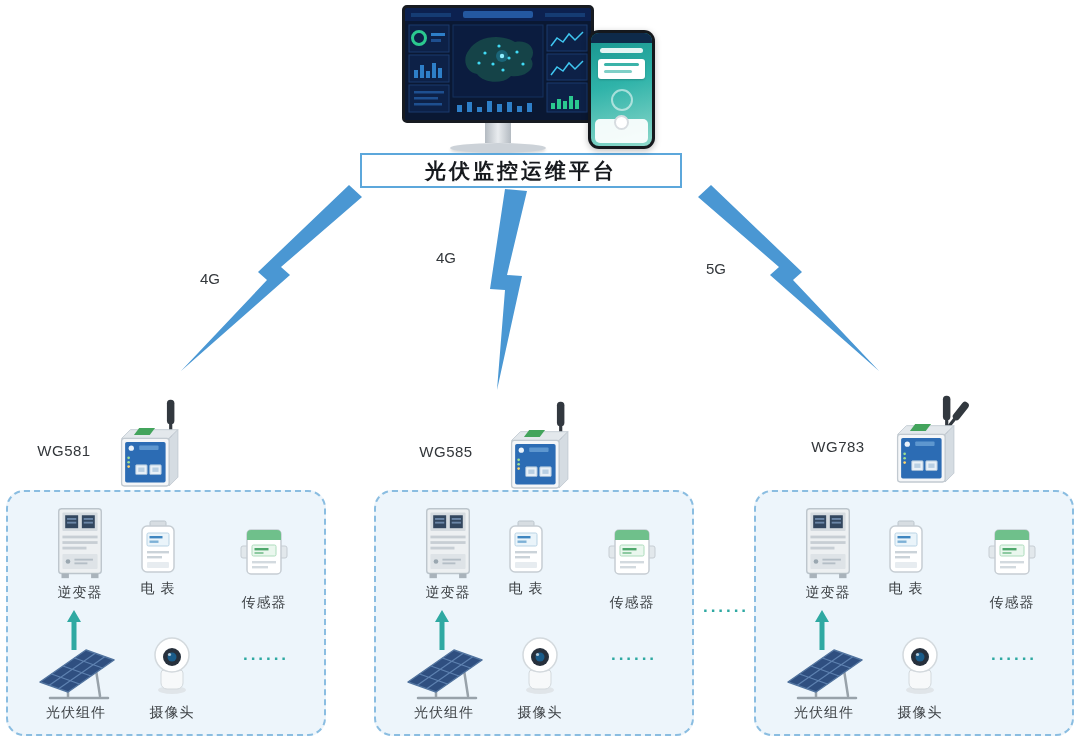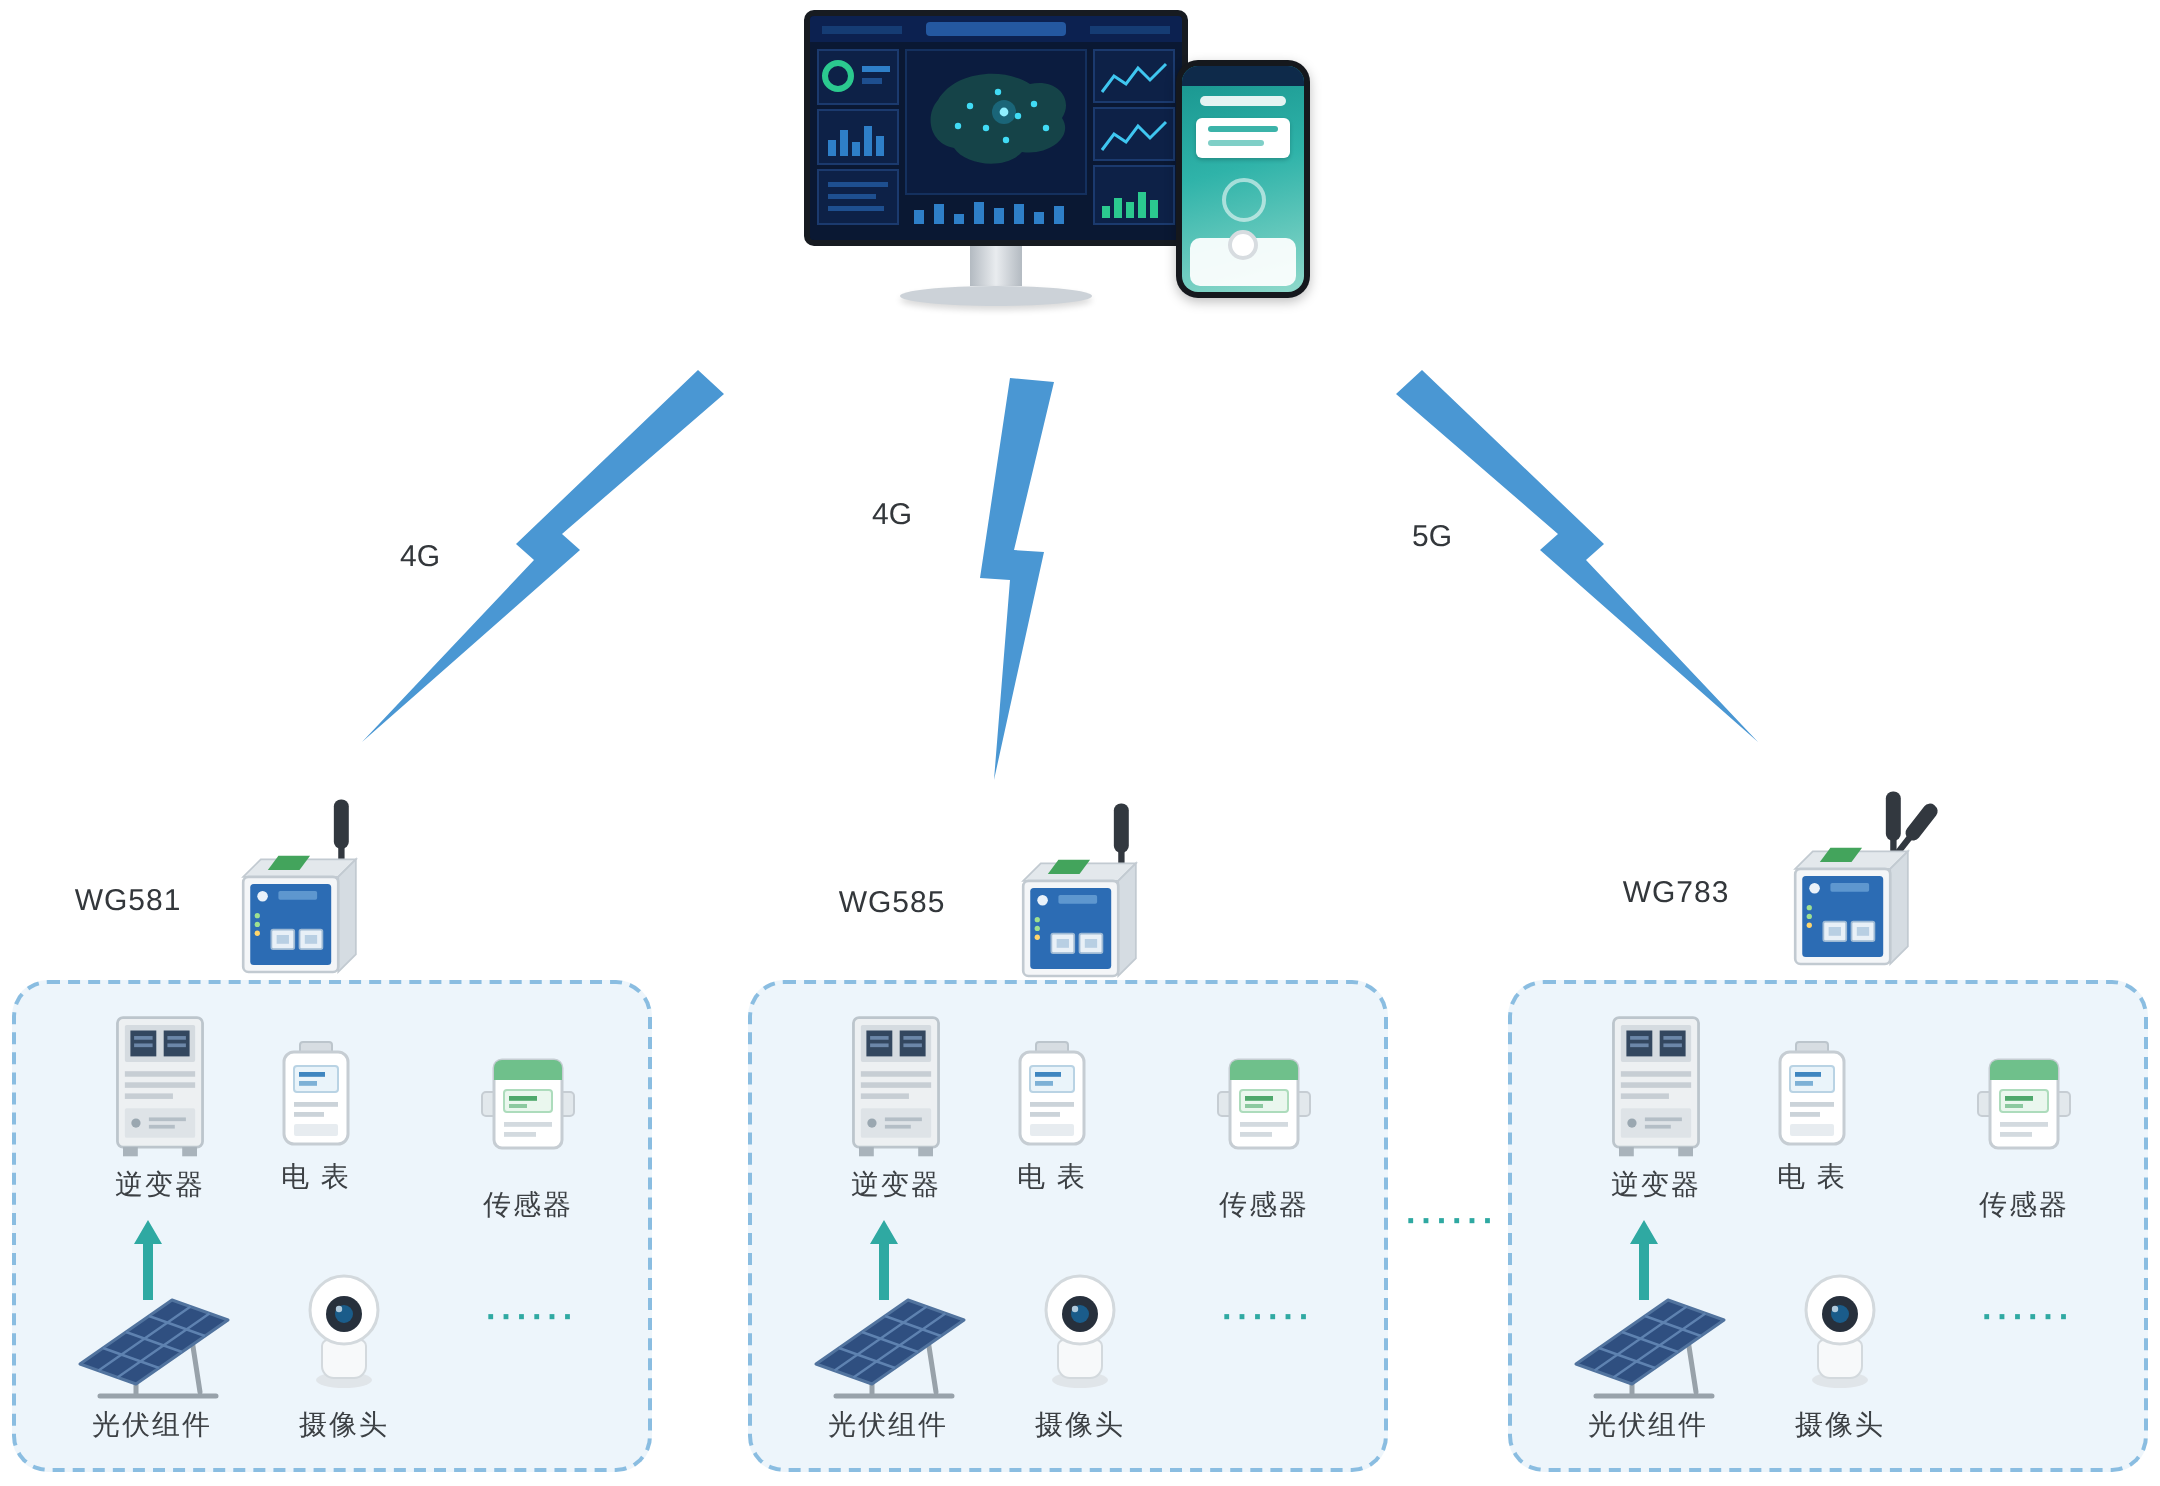--- a/index.html
+++ b/index.html
@@ -193,20 +193,23 @@
       <div class="phone-card">
           <i></i>
           <i></i>
         </div>
       <div class="phone-ring"></div>
       <div class="phone-bottom"></div>
       <div class="phone-btn"></div>
     </div>
   </div>
 
+  <div class="title-box">
+    <span>光伏监控运维平台</span>
+  </div>
 
   <svg class="bolts" width="1080" height="743" viewBox="0 0 1080 743">
     <polygon points="349,185 362,197 281,267 290,275 181,371 267,280 258,272" fill="#4A97D3"></polygon>
     <polygon points="505,189 527,191 507,275 522,276 497,390 505,290 490,289" fill="#4A97D3"></polygon>
     <polygon points="711,185 698,197 779,267 770,275 879,371 793,280 802,272" fill="#4A97D3"></polygon>
   </svg>
 
   <div class="net-label" style="left:186px;top:270px;width:48px;">4G</div>
   <div class="net-label" style="left:422px;top:249px;width:48px;">4G</div>
   <div class="net-label" style="left:692px;top:260px;width:48px;">5G</div>

